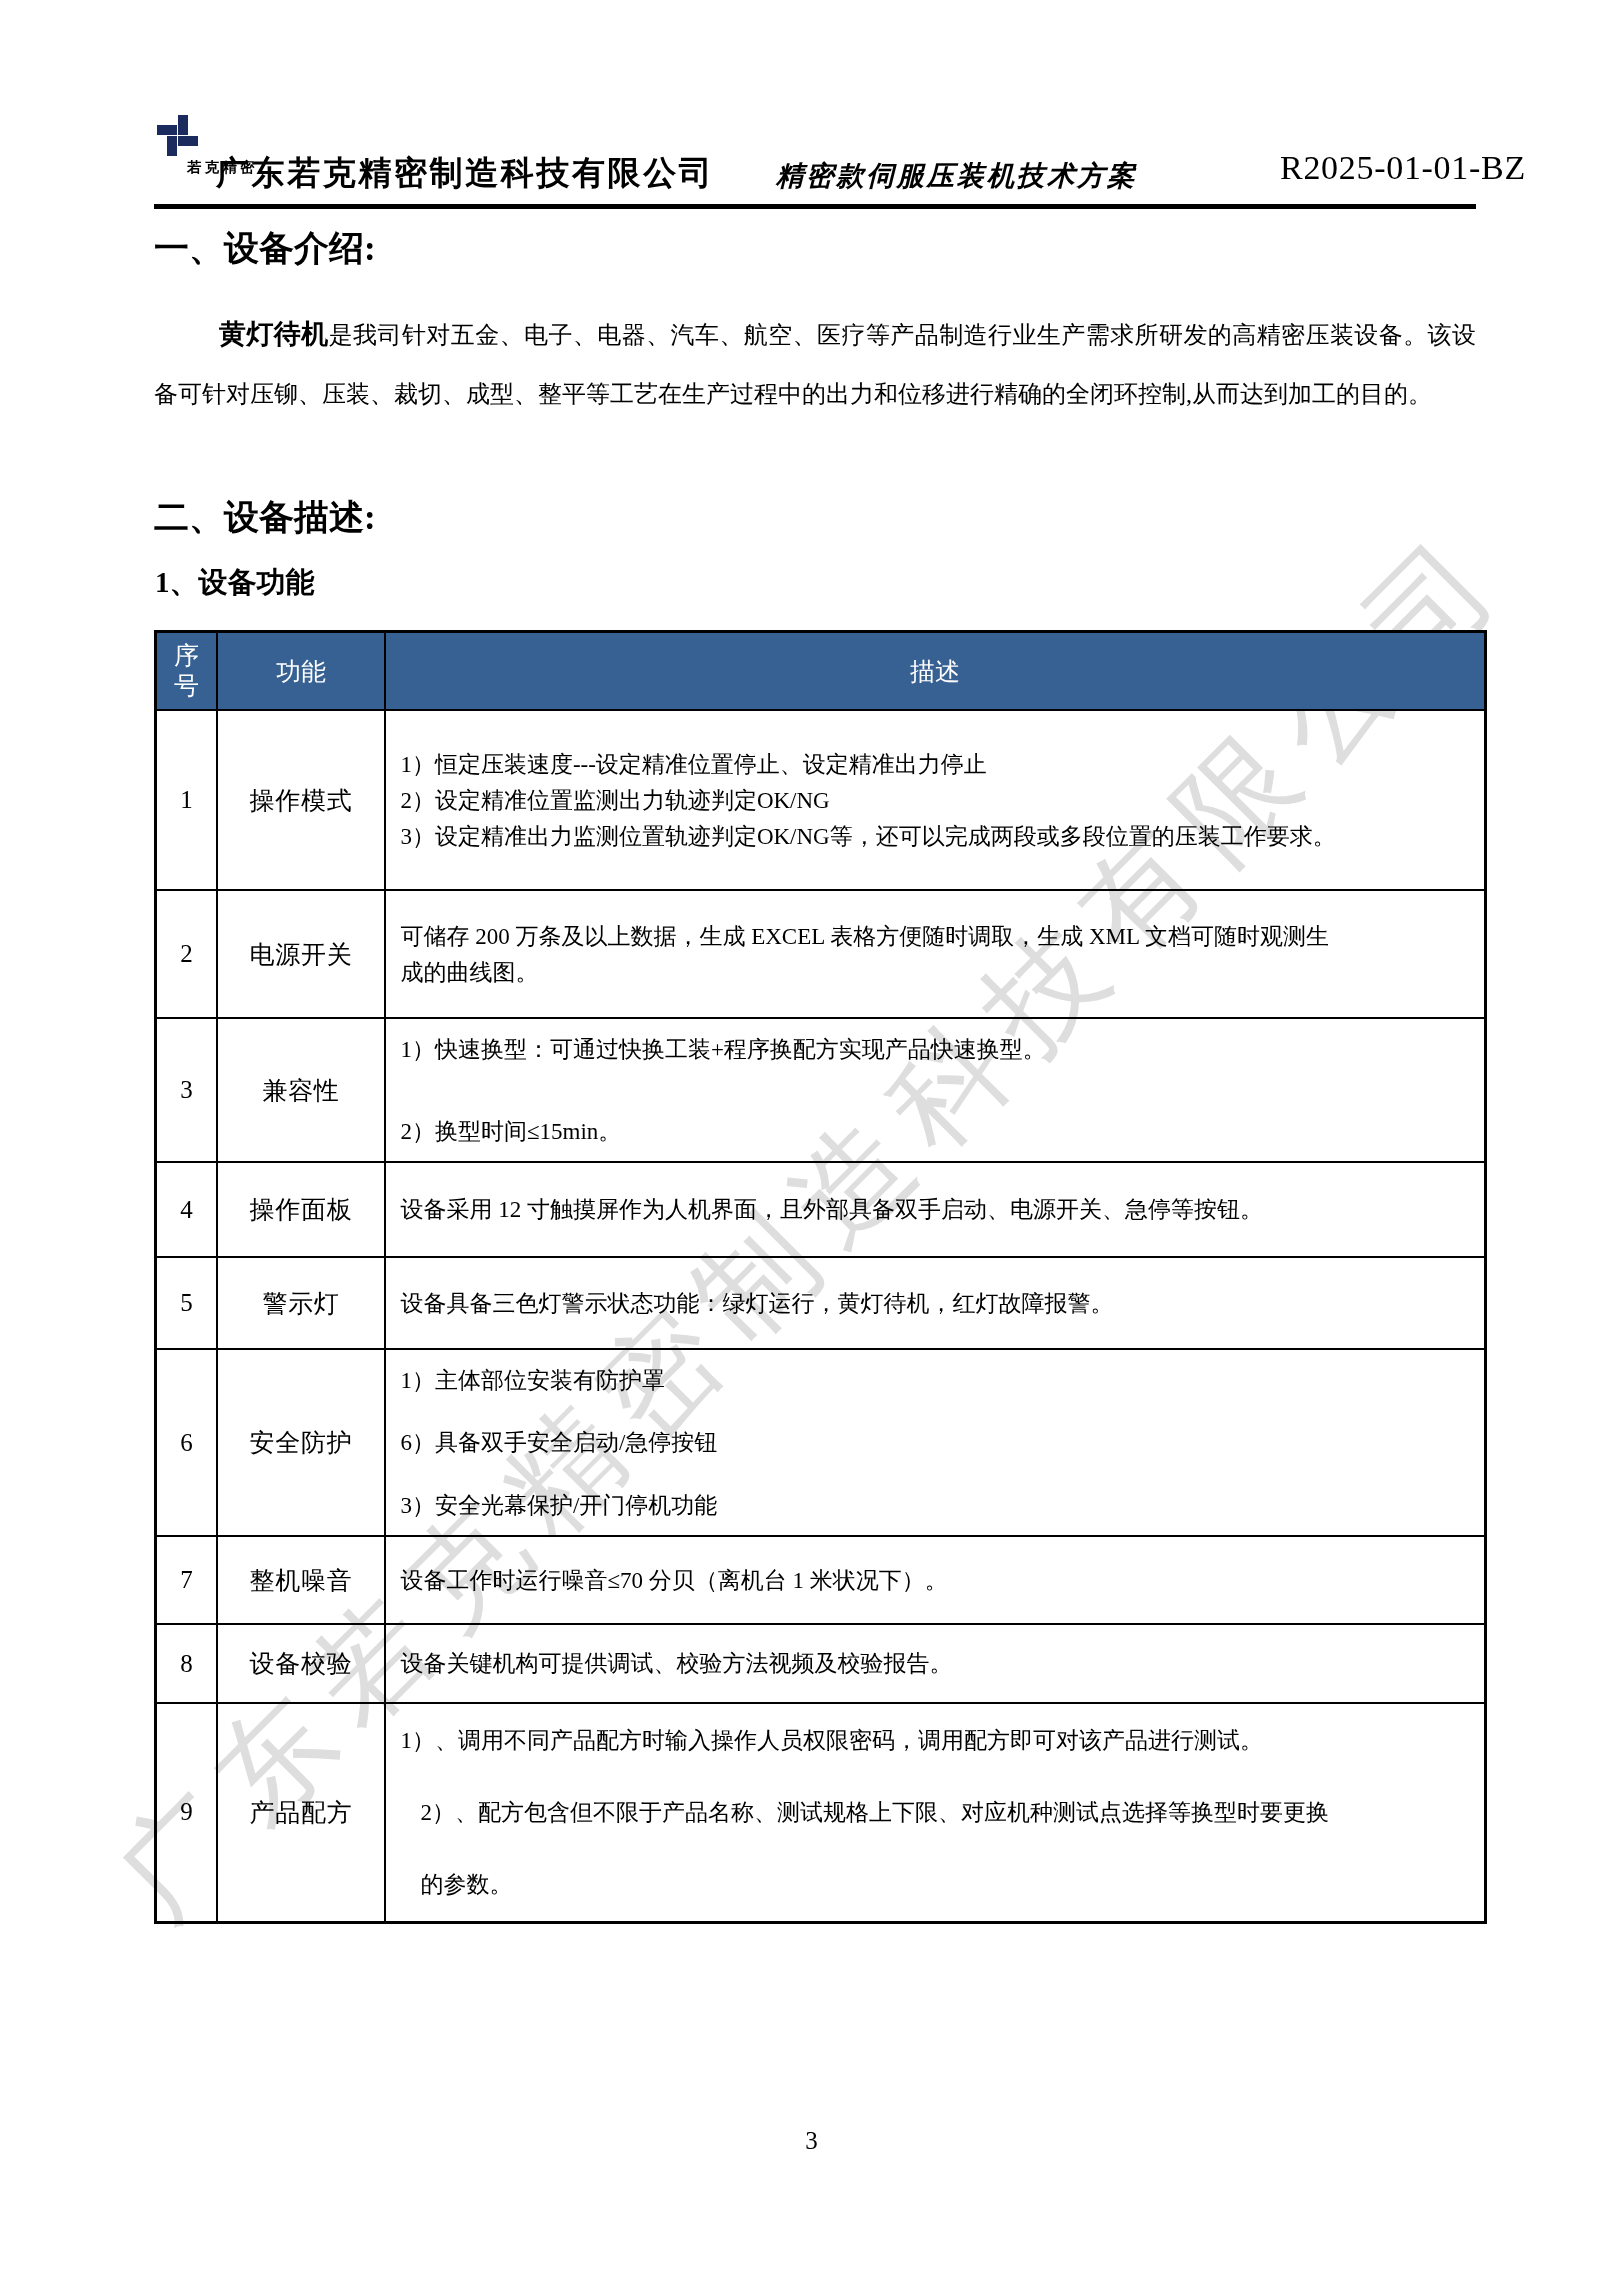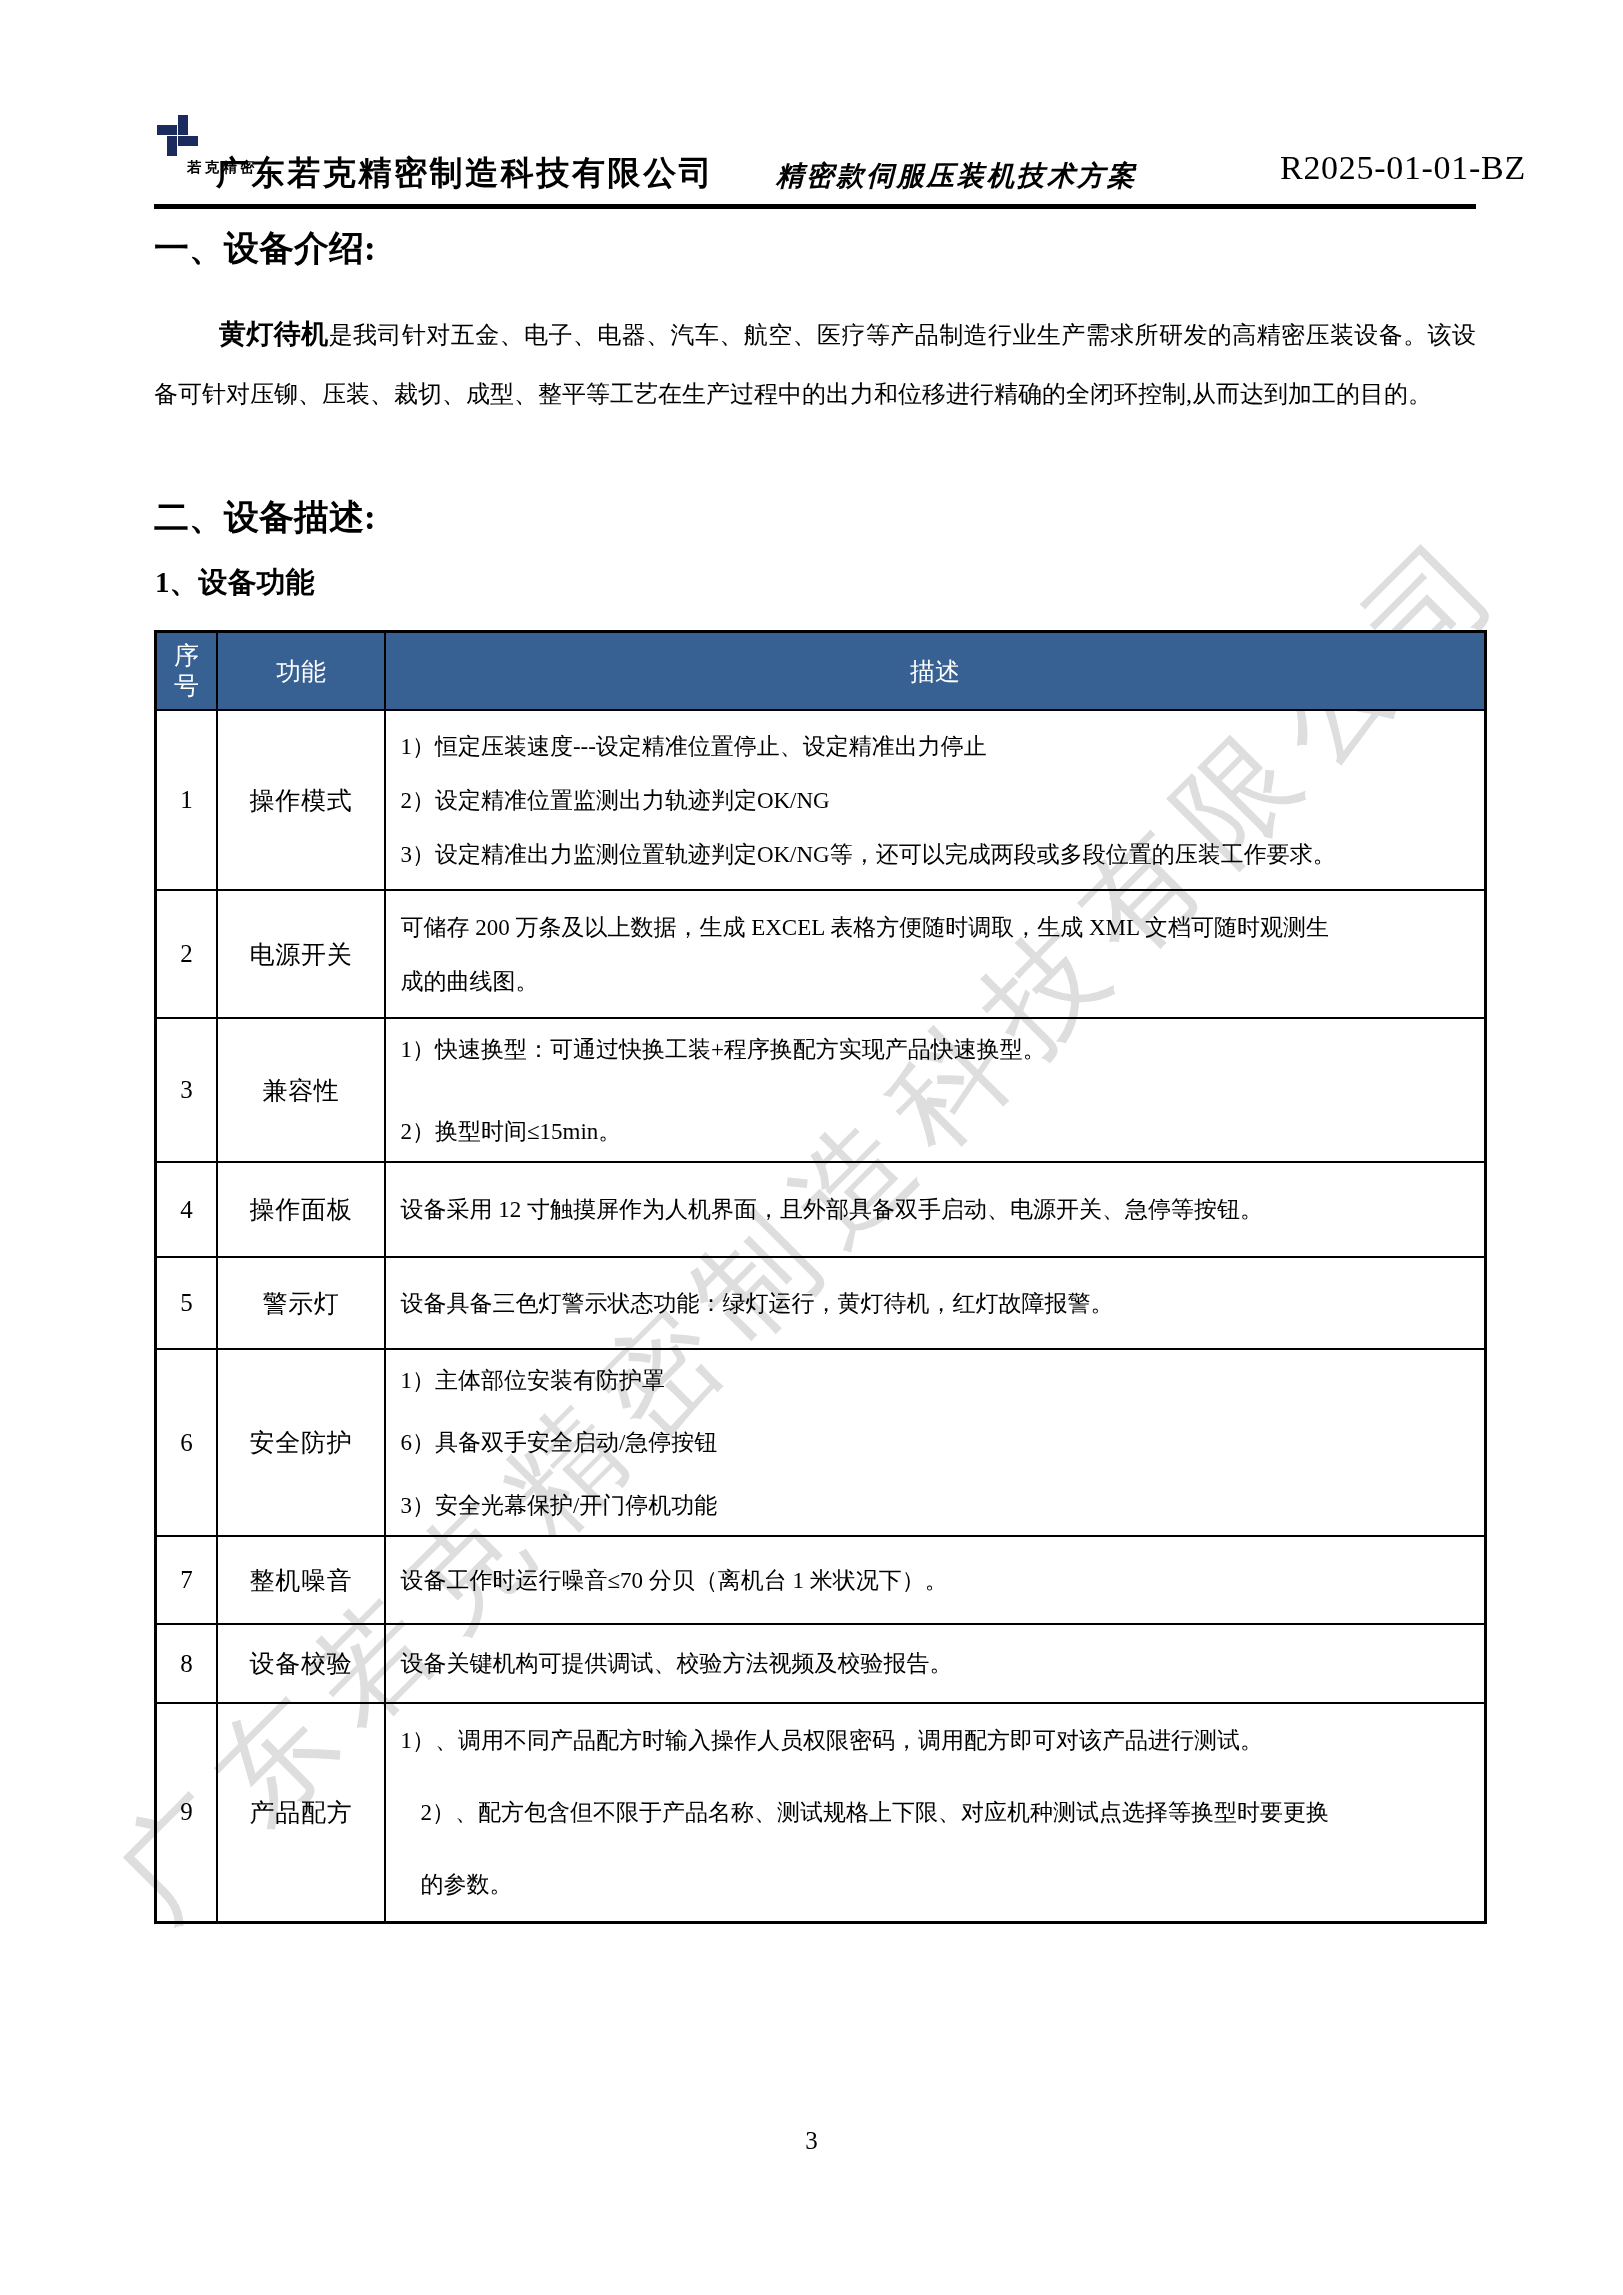--- a/index.html
+++ b/index.html
@@ -55,21 +55,21 @@
   table{border-collapse:collapse;width:1322px;table-layout:fixed;}
   th,td{border:2.6px solid #000;padding:0;vertical-align:middle;}
   table{border:3.3px solid #000;}
   thead tr{height:73px;}
   thead th{background:var(--hdrblue);color:#fff;font-weight:400;font-size:25px;}
   th.c1 .stack{width:27.5px;margin:8px auto;line-height:30px;word-break:break-all;}
   td.c1{text-align:center;font-size:25px;}
   td.c2{text-align:center;font-size:25px;letter-spacing:0.7px;}
   td.c3{text-align:left;padding:9.2px 11.8px 9.2px 14.4px;font-size:23px;}
   .dline{line-height:33px;}
-  .g32 .dline + .dline{margin-top:21px;}
+  .g32 .dline + .dline{margin-top:3px;}
   .g45 .dline + .dline{margin-top:29.5px;}
   .g60 .dline + .dline{margin-top:39px;margin-left:20px;}
   .g75 .dline + .dline{margin-top:49px;}
   .dline.ind{margin-left:82px;}
   
   .pagenum{position:absolute;left:0;right:0;top:2127px;text-align:center;font-size:25px;z-index:1;}
 </style>
 </head>
 <body>
 

